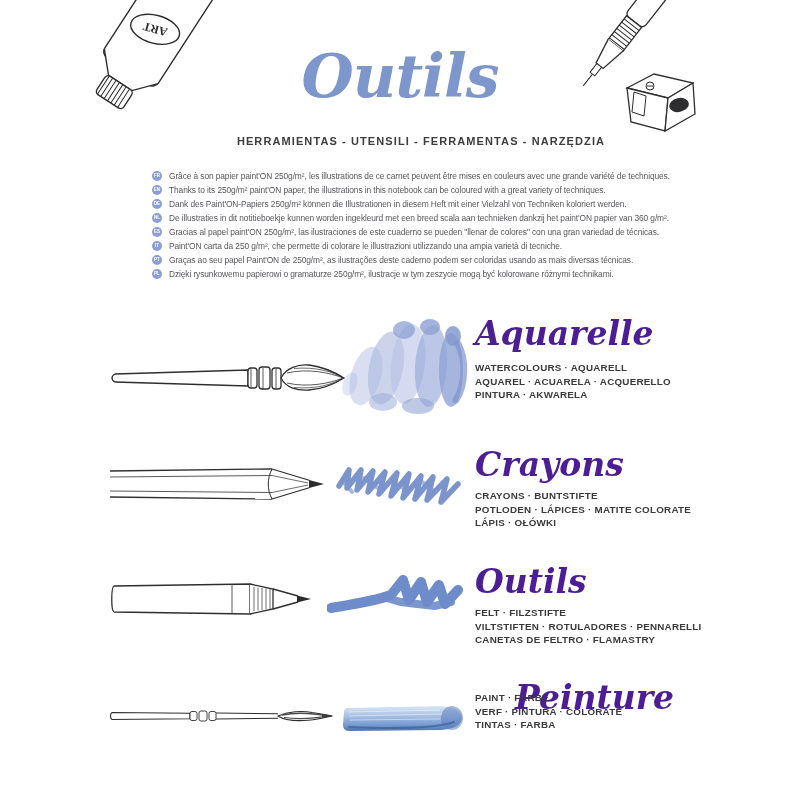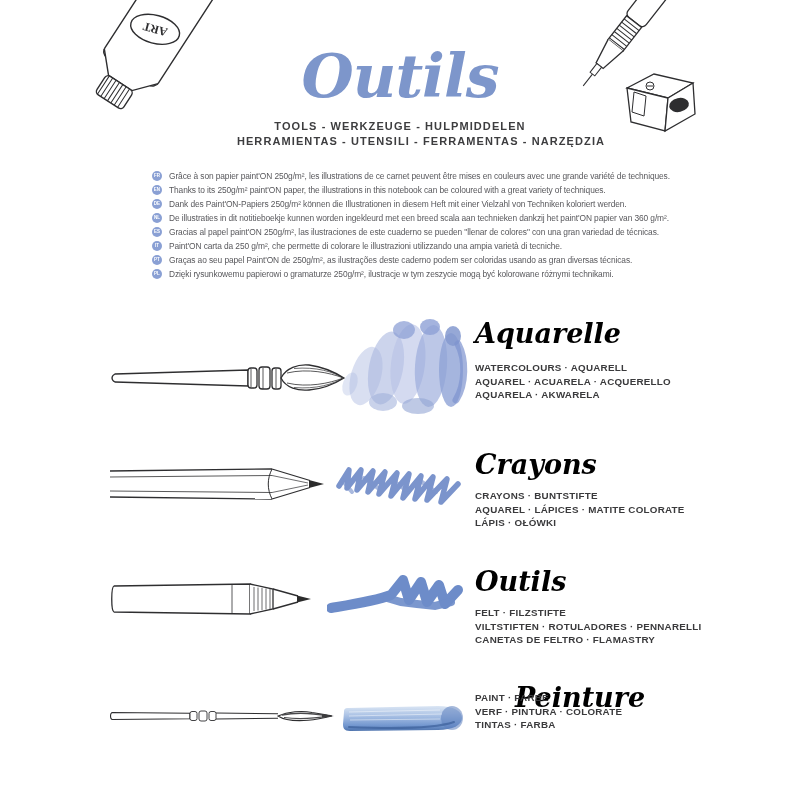--- a/index.html
+++ b/index.html
@@ -14,21 +14,21 @@
       font-weight:700;font-size:11px;letter-spacing:1.1px;color:#3d3d3f;}
   .subtitle.l1{top:120px;}
   .subtitle.l2{top:135px;padding-left:21px;}
   .intro{position:absolute;left:152px;top:170px;width:520px;}
   .intro-line{display:flex;align-items:flex-start;height:14px;white-space:nowrap;}
   .badge{flex:0 0 auto;width:10px;height:10px;margin-top:1px;border-radius:50%;
       background:#8aa0d4;color:#fff;font-size:4.5px;font-weight:700;line-height:10px;
       text-align:center;letter-spacing:0;}
   .intro-text{margin-left:7px;font-size:8.4px;letter-spacing:-0.1px;color:#58585c;line-height:12px;}
   .sec-title{position:absolute;left:475px;font-family:"DejaVu Serif",serif;font-style:italic;
-      font-weight:700;font-size:27px;line-height:32px;color:#000000;}
+      font-weight:700;font-size:33px;line-height:32px;color:#4c1d95;}
   .sec-trans{position:absolute;left:475px;width:250px;font-weight:700;font-size:9.8px;
       line-height:13.5px;letter-spacing:0.25px;color:#3a3a3c;}
   .t1 .sec-title{top:318px;} .t1 .sec-trans{top:361px;}
   .t2 .sec-title{top:449px;} .t2 .sec-trans{top:489px;}
   .t3 .sec-title{top:566px;} .t3 .sec-trans{top:606px;}
   .t4 .sec-title{top:682px;margin-left:40px;} .t4 .sec-trans{top:691px;}
   .ill{position:absolute;}
   .ill.brush1{left:110px;top:352px;}
   .ill.wash{left:338px;top:314px;}
   .ill.pencil{left:110px;top:462px;}
@@ -70,21 +70,20 @@
       <path d="M97,102 L138,112 L135,145 L101,136 Z" fill="#fff"></path>
       <path d="M138,112 L163,97 L165,128 L135,145 Z" fill="#fff"></path>
       <ellipse cx="149" cy="119" rx="10" ry="7" transform="rotate(-12 149 119)" fill="#2e2e30" stroke="none"></ellipse>
       <circle cx="120" cy="100" r="4" fill="#fff" stroke-width="1"></circle>
       <line x1="117" y1="100" x2="123" y2="100" stroke-width="1"></line>
       <path d="M104,106 L116,110 L114,130 L102,126 Z" fill="#fff" stroke-width="1"></path>
     </g>
   </svg>
 
   <div class="page-title">Outils</div>
-  <div class="subtitle l1">TOOLS - WERKZEUGE - HULPMIDDELEN</div>
   <div class="subtitle l2">HERRAMIENTAS - UTENSILI - FERRAMENTAS - NARZĘDZIA</div>
 
   <div class="intro">
     <div class="intro-line">
       <span class="badge">FR</span>
       <span class="intro-text">Grâce à son papier paint'ON 250g/m², les illustrations de ce carnet peuvent être mises en couleurs avec une grande variété de techniques.</span>
     </div>
     <div class="intro-line">
       <span class="badge">EN</span>
       <span class="intro-text">Thanks to its 250g/m² paint'ON paper, the illustrations in this notebook can be coloured with a great variety of techniques.</span>
@@ -100,21 +99,21 @@
     <div class="intro-line">
       <span class="badge">ES</span>
       <span class="intro-text">Gracias al papel paint'ON 250g/m², las ilustraciones de este cuaderno se pueden "llenar de colores" con una gran variedad de técnicas.</span>
     </div>
     <div class="intro-line">
       <span class="badge">IT</span>
       <span class="intro-text">Paint'ON carta da 250 g/m², che permette di colorare le illustrazioni utilizzando una ampia varietà di tecniche.</span>
     </div>
     <div class="intro-line">
       <span class="badge">PT</span>
-      <span class="intro-text">Graças ao seu papel Paint'ON de 250g/m², as ilustrações deste caderno podem ser coloridas usando as gran diversas técnicas.</span>
+      <span class="intro-text">Graças ao seu papel Paint'ON de 250g/m², as ilustrações deste caderno podem ser coloridas usando as mais diversas técnicas.</span>
     </div>
     <div class="intro-line">
       <span class="badge">PL</span>
       <span class="intro-text">Dzięki rysunkowemu papierowi o gramaturze 250g/m², ilustracje w tym zeszycie mogą być kolorowane różnymi technikami.</span>
     </div>
   </div>
 
   <svg class="ill brush1" width="237" height="58" viewBox="0 0 237 58" fill="none" stroke="#2e2e30" stroke-width="1.3">
     <path d="M5,22 C1,24 1,28 5,30 L138,34 L138,18 Z" fill="#fff"></path>
     <rect x="138" y="16" width="9" height="20" rx="3" fill="#fff"></rect>
@@ -139,21 +138,21 @@
     <ellipse cx="45" cy="88" rx="14" ry="9" fill="#9dadd9" opacity="0.55"></ellipse>
     <ellipse cx="80" cy="92" rx="16" ry="8" fill="#93a5d4" opacity="0.6"></ellipse>
     <ellipse cx="12" cy="70" rx="7" ry="12" transform="rotate(20 12 70)" fill="#aab7e0" opacity="0.35"></ellipse>
     <path d="M120,30 C128,45 128,70 118,86" stroke="#7e93cf" stroke-width="7" stroke-linecap="round" opacity="0.7"></path>
   </svg>
   <div class="sec t1">
     <div class="sec-title">Aquarelle</div>
     <div class="sec-trans">
       <div>WATERCOLOURS · AQUARELL</div>
       <div>AQUAREL · ACUARELA · ACQUERELLO</div>
-      <div>AQUARELA · AKWARELA</div>
+      <div>PINTURA · AKWARELA</div>
     </div>
   </div>
 
   <svg class="ill pencil" width="227" height="44" viewBox="0 0 227 44" fill="none" stroke="#2e2e30" stroke-width="1.3">
     <path d="M0,9 L162,7"></path>
     <path d="M0,35 L162,37"></path>
     <path d="M0,15 L162,13.5" stroke-width="0.8"></path>
     <path d="M0,29 L162,30.5" stroke-width="0.8"></path>
     <path d="M162,7 C157,17 157,27 162,37" stroke-width="1"></path>
     <path d="M162,7 L200,18.5 M162,37 L200,25.5"></path>
@@ -161,21 +160,21 @@
     <path d="M162,13.5 L198,21 M162,30.5 L198,23" stroke-width="0.7"></path>
   </svg>
   <svg class="ill zigzag" width="130" height="50" viewBox="0 0 130 50" fill="none">
     <path d="M5,28 L15,12 L13,30 L27,12 L23,32 L39,13 L34,34 L51,14 L45,36 L63,15 L57,38 L75,16 L69,40 L87,18 L81,41 L99,19 L93,42 L113,21 L107,44 L124,26" stroke="#7b94cc" stroke-width="5.5" stroke-linecap="round" stroke-linejoin="round"></path>
     <path d="M8,22 L18,34 M30,20 L44,30 M58,22 L72,32 M88,24 L102,34" stroke="#7b94cc" stroke-width="4" stroke-linecap="round" opacity="0.65"></path>
   </svg>
   <div class="sec t2">
     <div class="sec-title">Crayons</div>
     <div class="sec-trans">
       <div>CRAYONS · BUNTSTIFTE</div>
-      <div>AQUAREL · LÁPICES · MATITE COLORATE</div>
+      <div>POTLODEN · LÁPICES · MATITE COLORATE</div>
       <div>LÁPIS · OŁÓWKI</div>
     </div>
   </div>
 
   <svg class="ill marker" width="217" height="46" viewBox="0 0 217 46" fill="none" stroke="#2e2e30" stroke-width="1.3">
     <path d="M4,9 C1,10 1,34 4,35 L140,37 L140,7 Z" fill="#fff"></path>
     <line x1="122" y1="8" x2="122" y2="36" stroke-width="0.8"></line>
     <path d="M140,7 L163,12 L163,32 L140,37" fill="#fff"></path>
     <path d="M144,10 V34 M148,10.5 V33.5 M152,11 V33 M156,11.5 V32.5 M160,12 V32" stroke-width="0.7"></path>
     <path d="M163,12 L188,19 M163,32 L188,25"></path>

